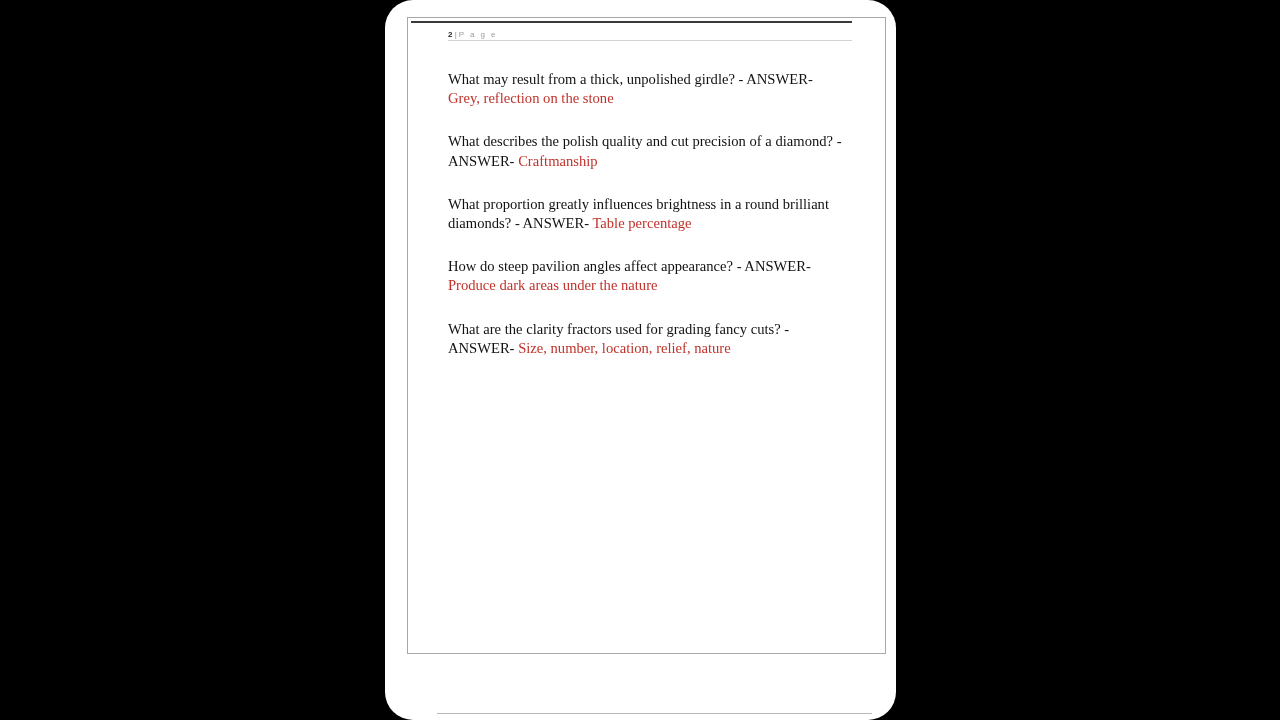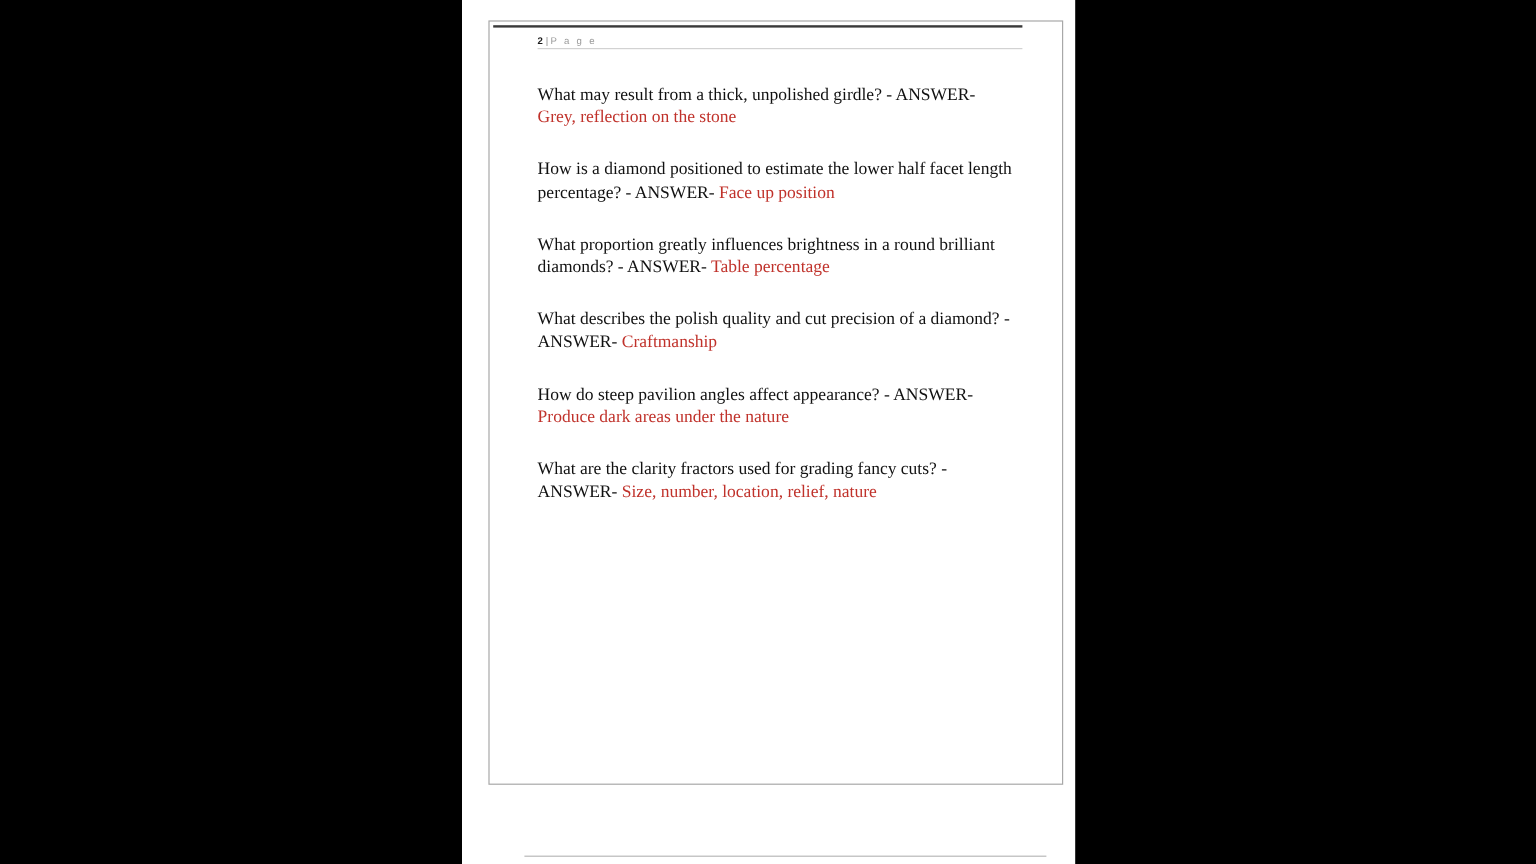--- a/index.html
+++ b/index.html
@@ -31,20 +31,21 @@
   .letterbox-right { left: 896px; width: 384px; }
 
   
   .doc-viewport {
     position: absolute;
     top: 0;
     left: 385px;
     width: 511px;
     height: 720px;
     background: #ffffff;
+    border-radius: 28px;
   }
 
   
   .page-sheet {
     position: absolute;
     top: 17px;
     left: 22px;            
     width: 479px;          
     height: 637px;         
     box-sizing: border-box;
@@ -147,34 +148,30 @@
       </div>
       <div class="header-rule"></div>
 
       <div class="page-body">
 
         <p class="qa-block">
           <span class="q-text">What may result from a thick, unpolished girdle? - ANSWER-</span>
           <span class="a-text">Grey, reflection on the stone</span>
         </p>
 
+
+
         <p class="qa-block">
-          <span class="q-text">How is a diamond positioned to estimate the lower half facet length percentage? - ANSWER-</span>
-          <span class="a-text">Face up position</span>
+          <span class="q-text">What describes the polish quality and cut precision of a diamond? - ANSWER-</span>
+          <span class="a-text">Craftmanship</span>
         </p>
-
 
         <p class="qa-block">
           <span class="q-text">What proportion greatly influences brightness in a round brilliant diamonds? - ANSWER-</span>
           <span class="a-text">Table percentage</span>
-        </p>
-
-        <p class="qa-block">
-          <span class="q-text">What describes the polish quality and cut precision of a diamond? - ANSWER-</span>
-          <span class="a-text">Craftmanship</span>
         </p>
 
         <p class="qa-block">
           <span class="q-text">How do steep pavilion angles affect appearance? - ANSWER-</span>
           <span class="a-text">Produce dark areas under the nature</span>
         </p>
 
 
         <p class="qa-block">
           <span class="q-text">What are the clarity fractors used for grading fancy cuts? - ANSWER-</span>

